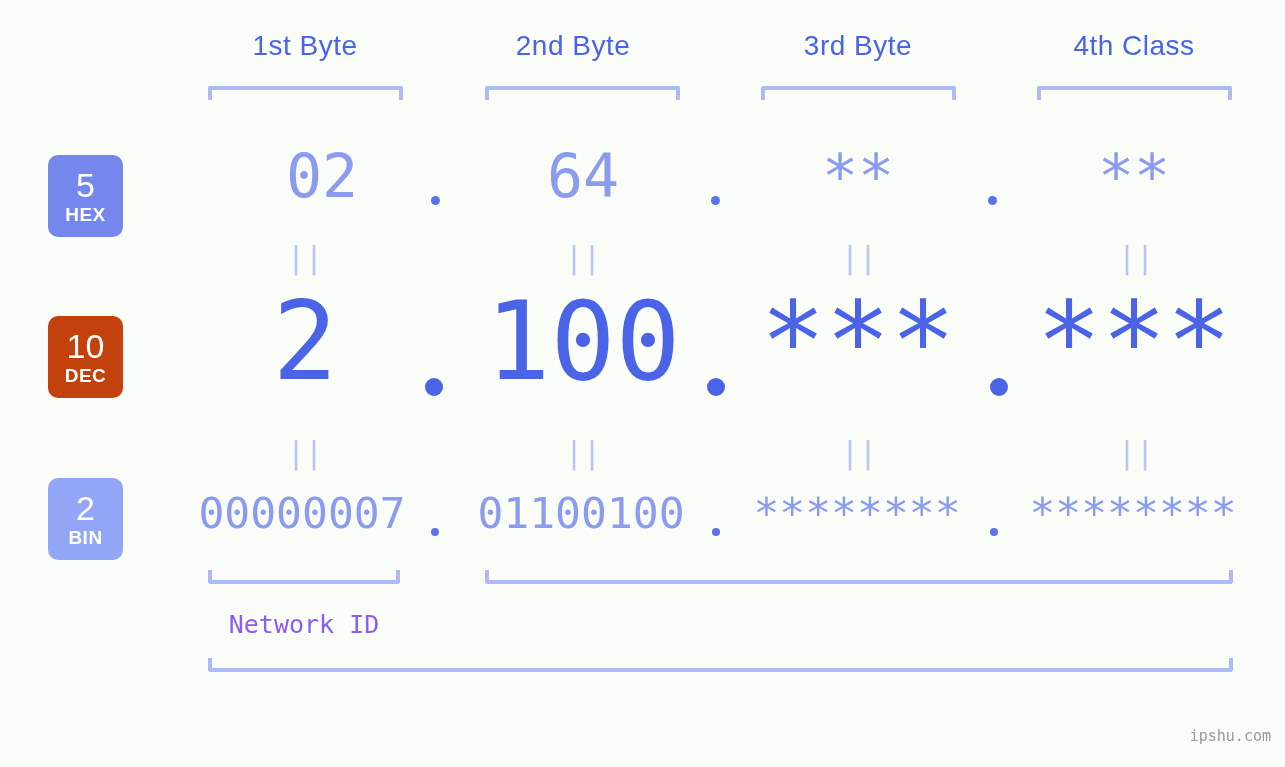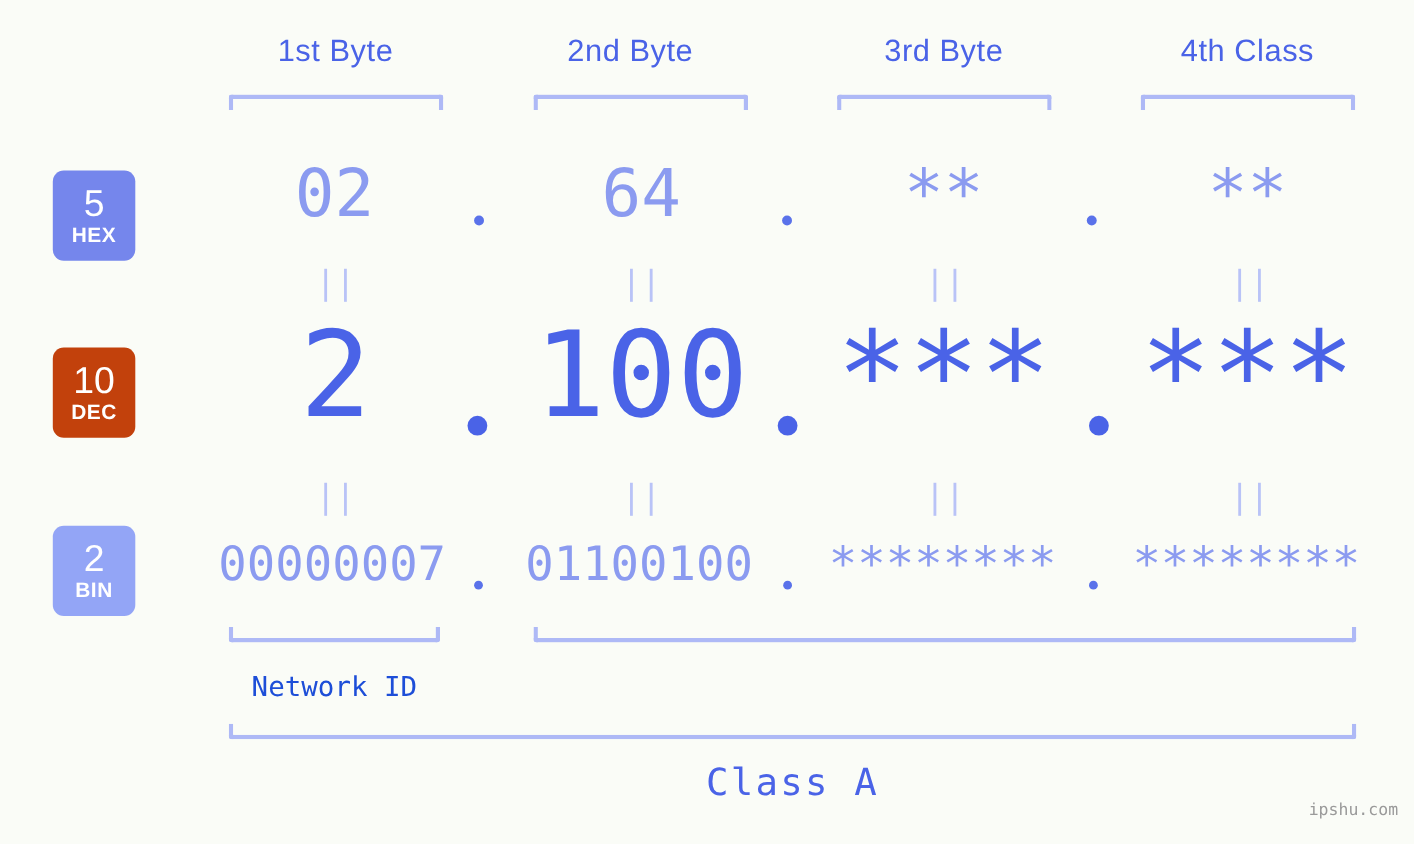--- a/index.html
+++ b/index.html
@@ -117,21 +117,21 @@
   .eq-top{top:243px;}
   .eq-bot{top:438px;}
 
   
   .id-label{
     position:absolute;
     top:610px;
     text-align:center;
     font-family:"DejaVu Sans Mono", monospace;
     font-size:25px;
-    color:#1d4ed8;
+    color:#8b5cf6;
     white-space:nowrap;
   }
   .class-label{
     position:absolute;
     top:692px;
     text-align:center;
     font-family:"DejaVu Sans Mono", monospace;
     font-size:34px;
     color:#4a63e7;
     white-space:nowrap;
@@ -168,21 +168,21 @@
   <div class="badge" id="badge-dec">
     <span class="num">10</span>
     <span class="nm">DEC</span>
   </div>
   <div class="badge" id="badge-bin">
     <span class="num">2</span>
     <span class="nm">BIN</span>
   </div>
 
   <div class="row-hex">
-    <div class="cell" style="left:184px;">02</div>
+    <div class="cell" style="left:202px;">02</div>
     <div class="cell" style="left:463px;">64</div>
     <div class="cell" style="left:738px;">**</div>
     <div class="cell" style="left:1014px;">**</div>
     <div class="dot dot-hex" style="left:431px;"></div>
     <div class="dot dot-hex" style="left:711px;"></div>
     <div class="dot dot-hex" style="left:988px;"></div>
   </div>
 
   <div class="eq eq-top" style="left:285px;">||</div>
   <div class="eq eq-top" style="left:563px;">||</div>
@@ -213,17 +213,16 @@
     <div class="dot dot-bin" style="left:712px;"></div>
     <div class="dot dot-bin" style="left:990px;"></div>
   </div>
 
   <div class="bot-bracket" style="left:208px;top:570px;width:192px;"></div>
   <div class="bot-bracket" style="left:485px;top:570px;width:748px;"></div>
 
   <div class="id-label" style="left:204px;width:200px;">Network ID</div>
 
   <div class="bot-bracket" style="left:208px;top:658px;width:1025px;"></div>
-  <div class="class-label" style="left:208px;width:1025px;">Class A</div>
 
   <div class="watermark">ipshu.com</div>
 
 </div>
 
 </body></html>

